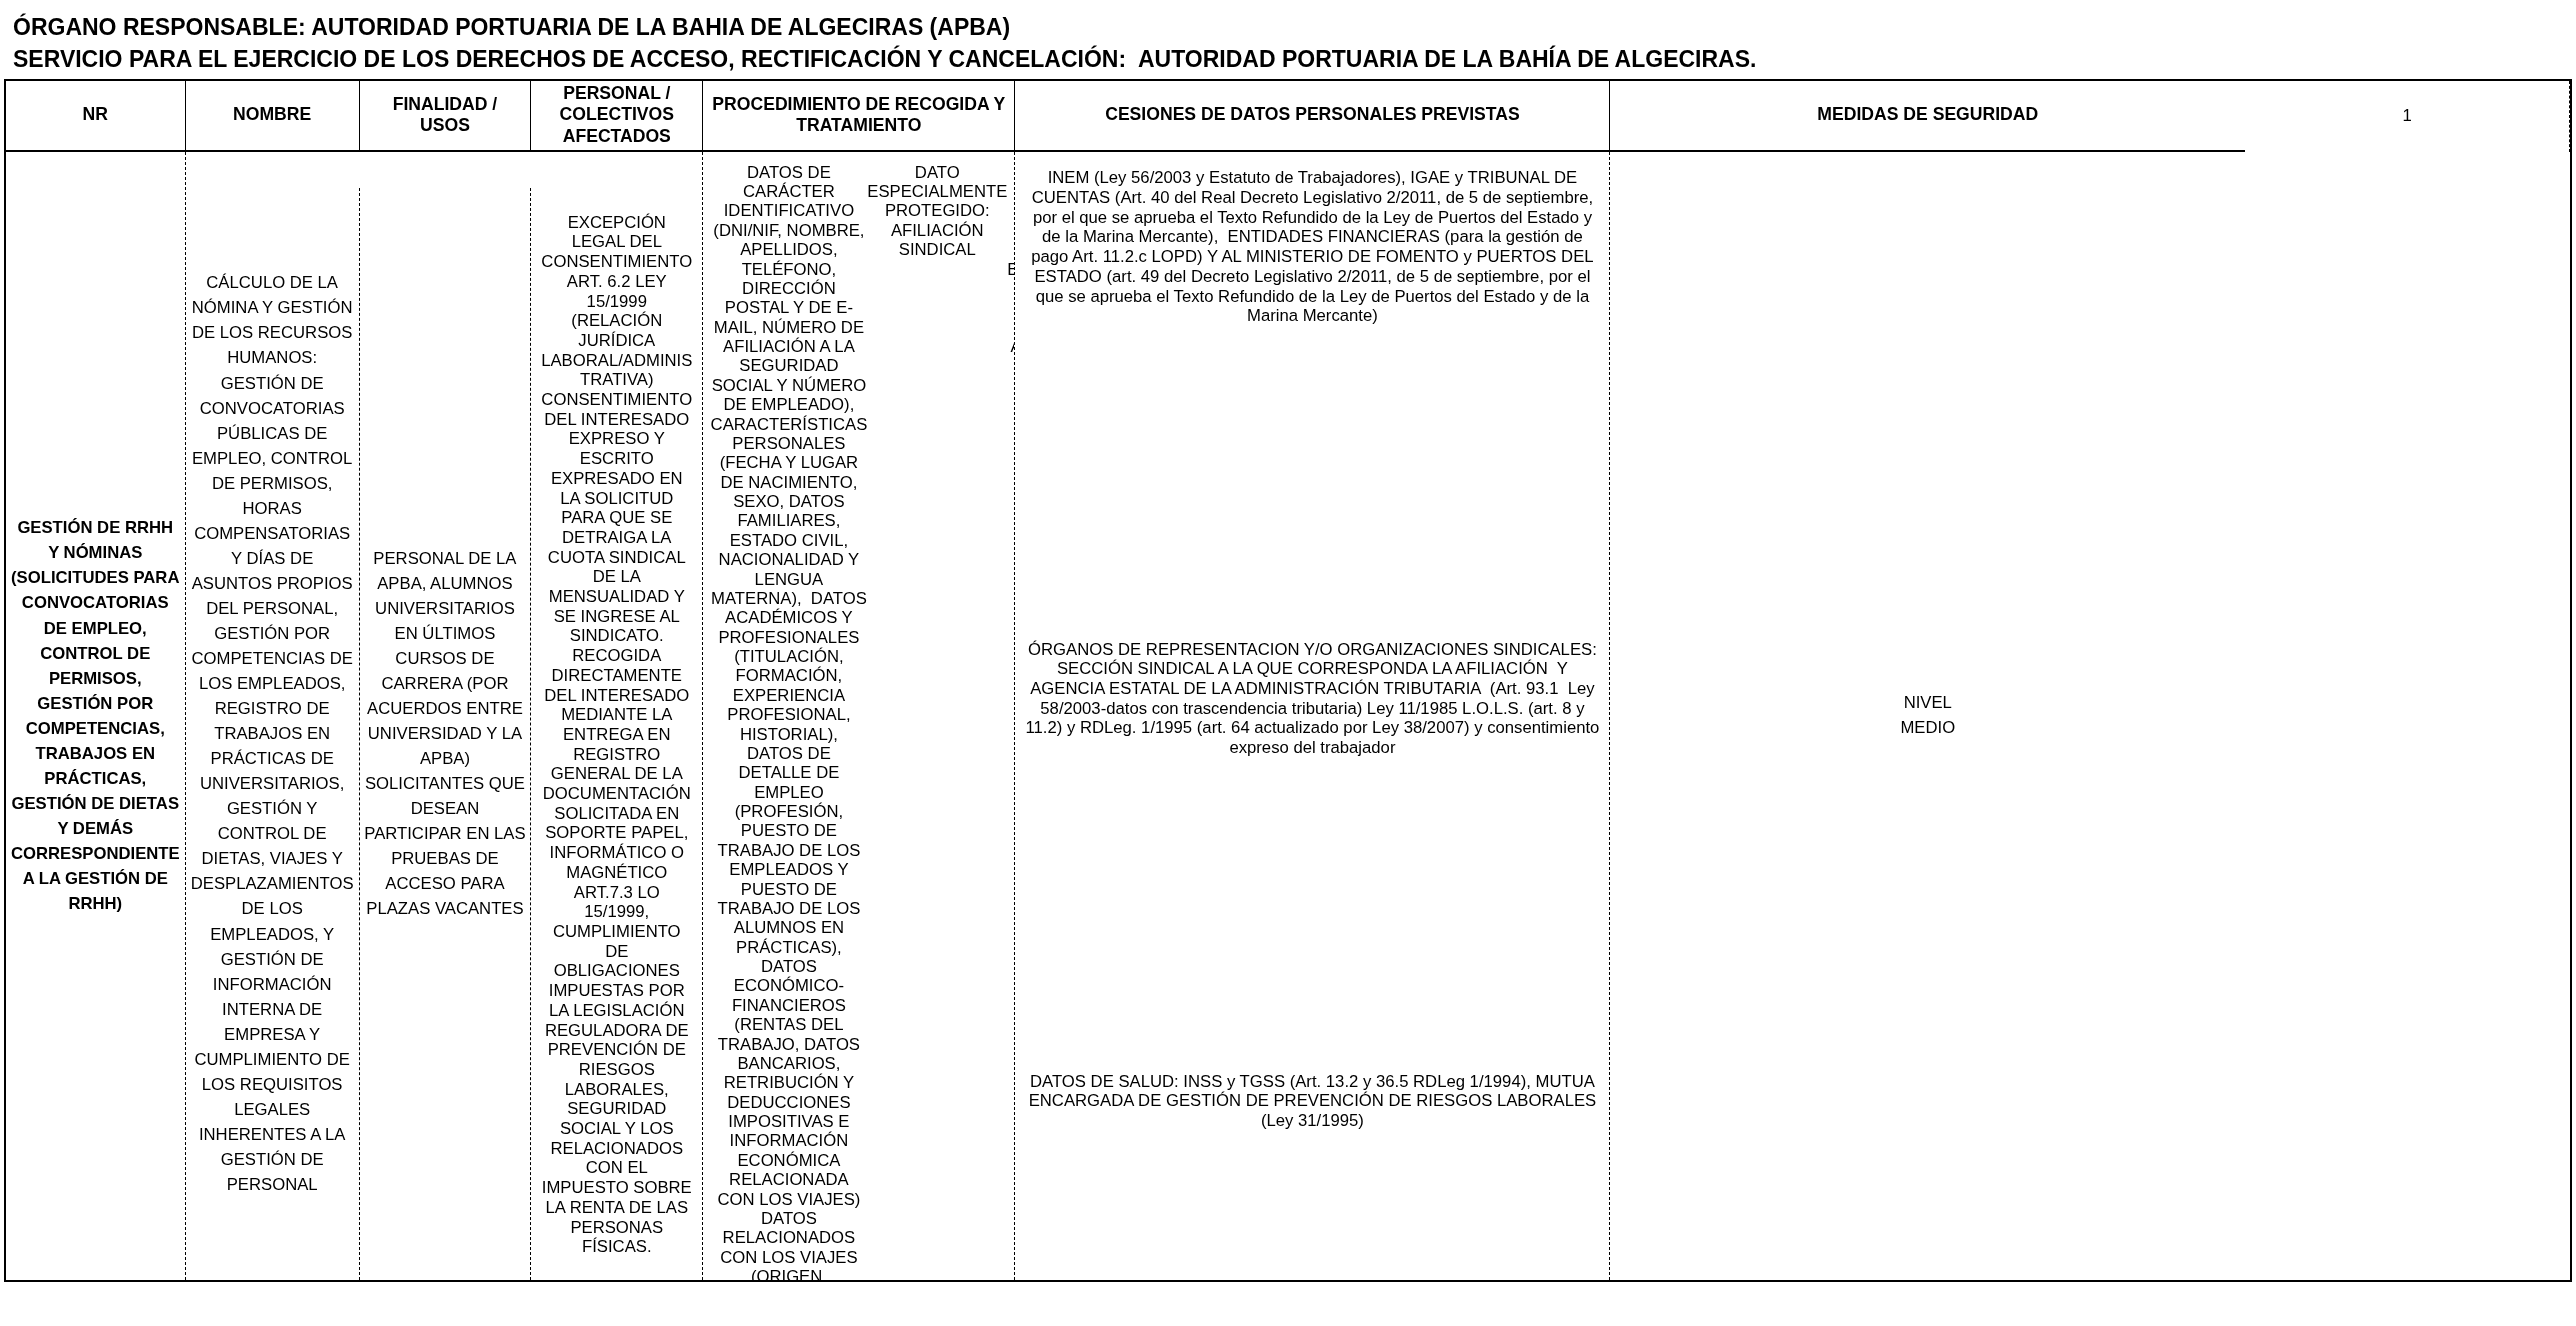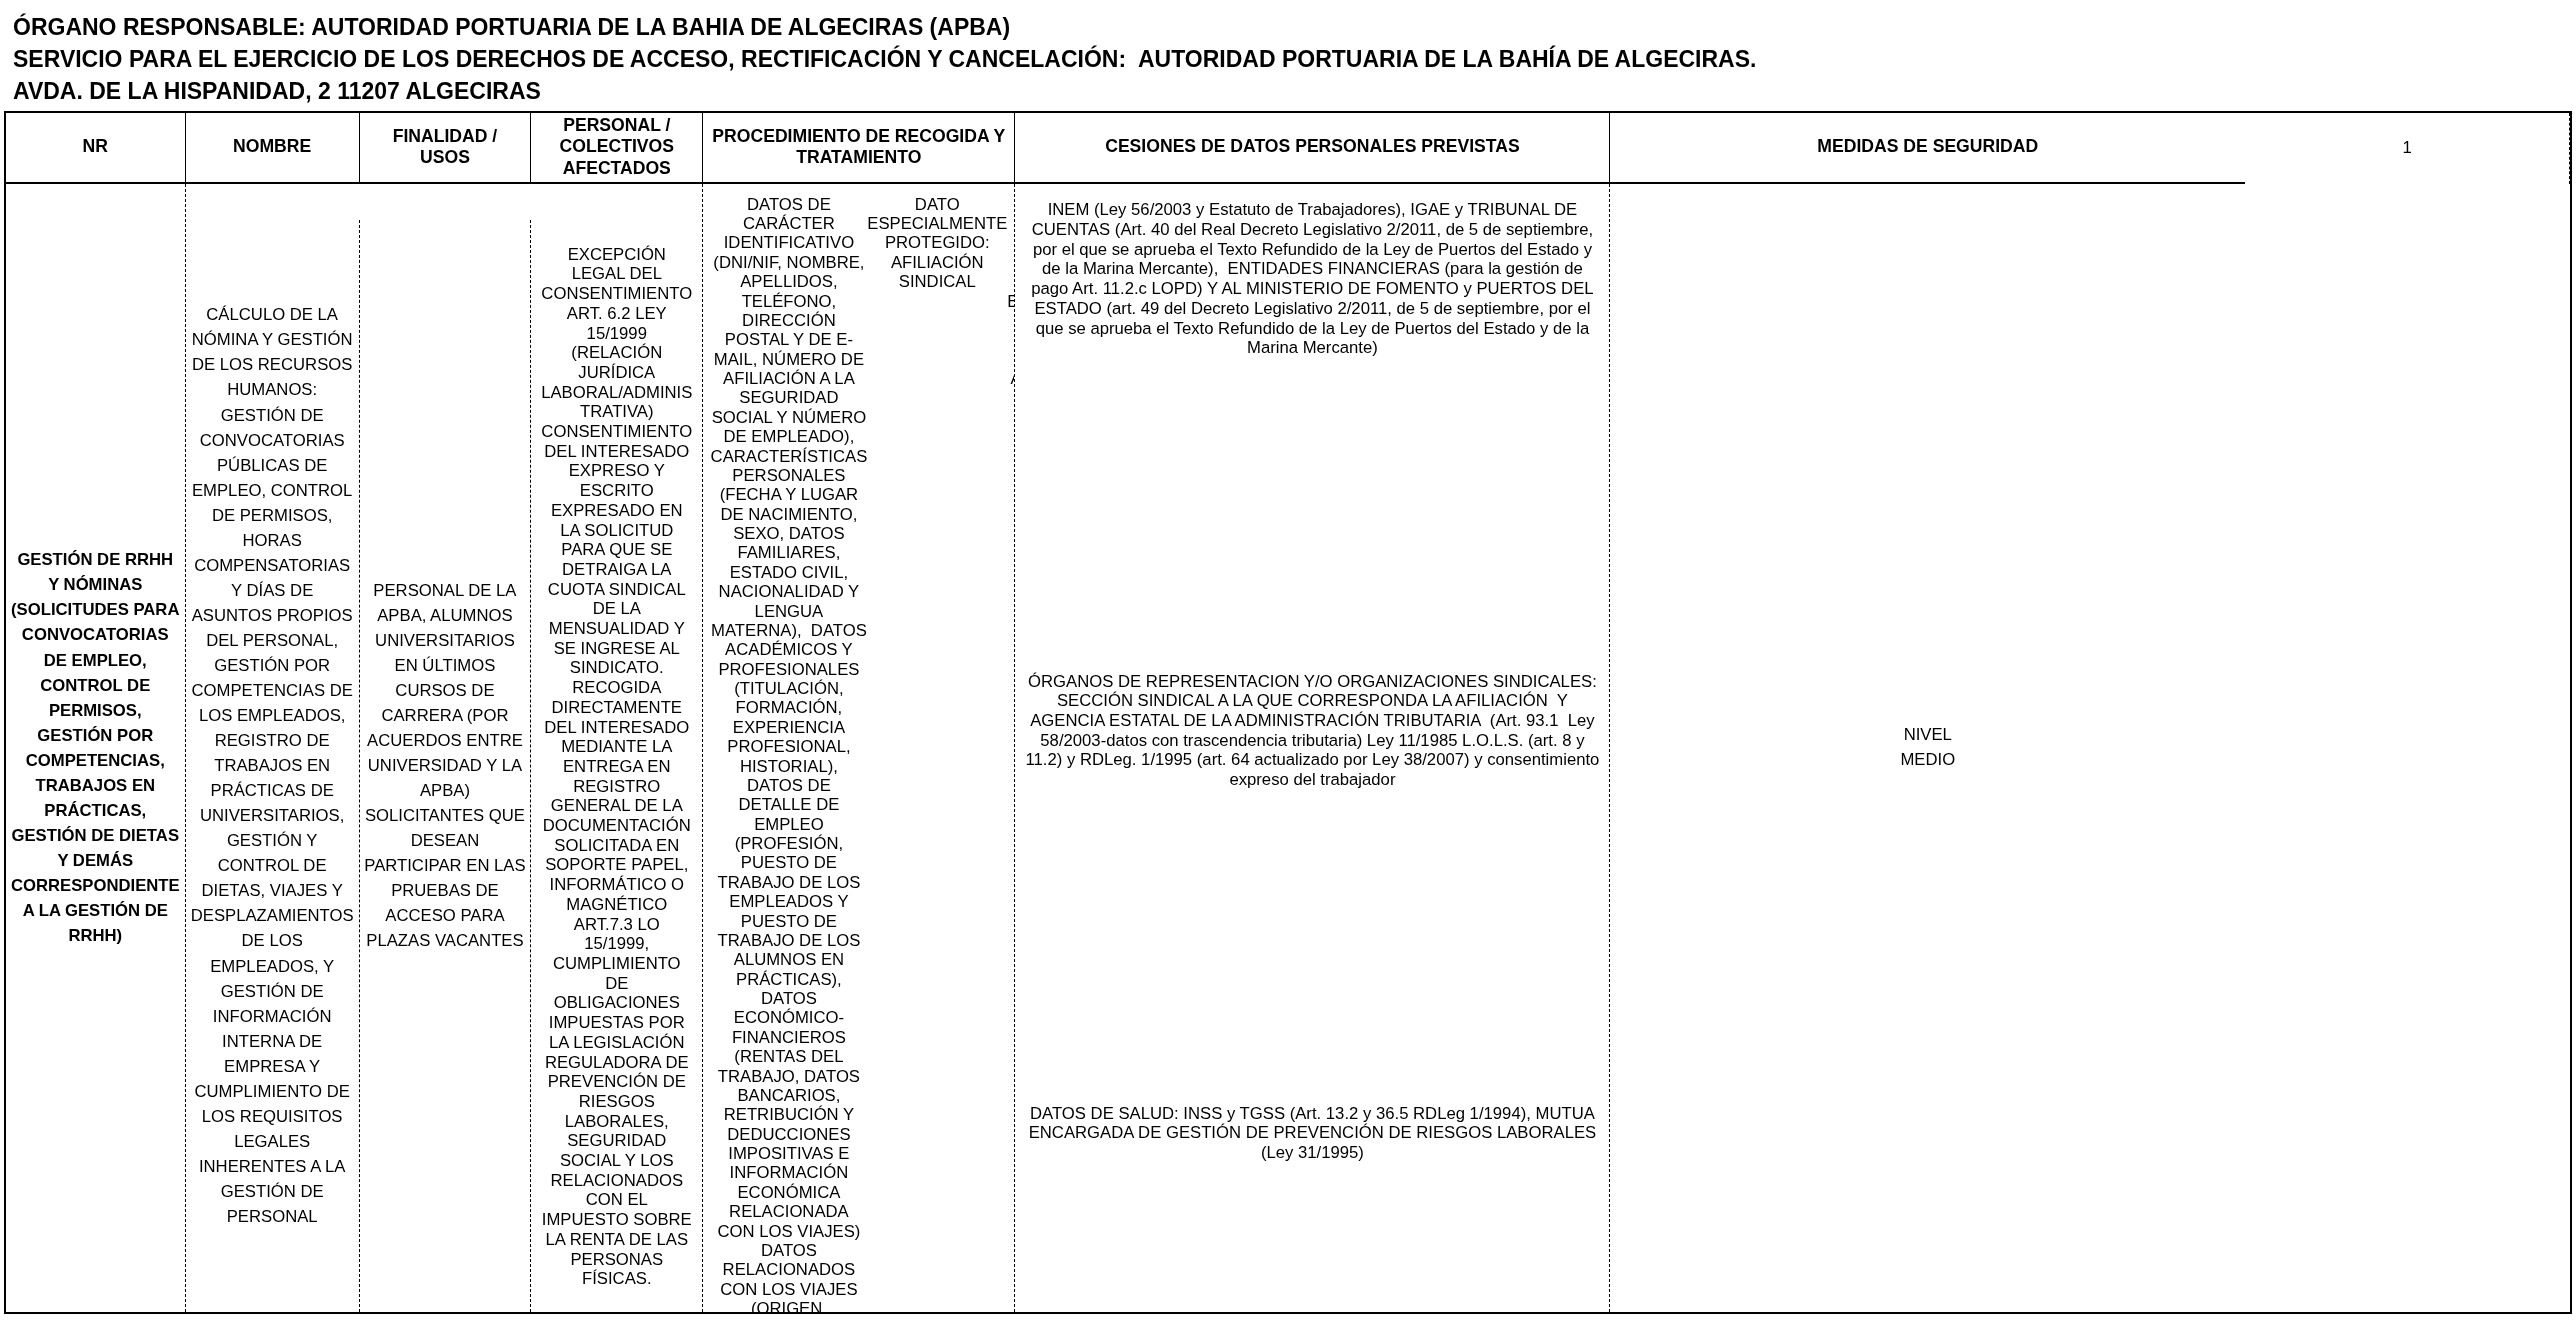--- a/index.html
+++ b/index.html
@@ -108,21 +108,20 @@
     white-space: pre-wrap;
     overflow-wrap: break-word;
   }
 </style>
 </head>
 <body>
 
 <div class="doc-header">
   <div class="hline">ÓRGANO RESPONSABLE: AUTORIDAD PORTUARIA DE LA BAHIA DE ALGECIRAS (APBA)</div>
   <div class="hline">SERVICIO PARA EL EJERCICIO DE LOS DERECHOS DE ACCESO, RECTIFICACIÓN Y CANCELACIÓN:  AUTORIDAD PORTUARIA DE LA BAHÍA DE ALGECIRAS.</div>
-  <div class="hline">AVDA. DE LA HISPANIDAD, 2 11207 ALGECIRAS</div>
 </div>
 
 <div class="lopd-table">
 
   <div class="th">NR</div>
   <div class="th">NOMBRE</div>
   <div class="th">FINALIDAD / USOS</div>
   <div class="th">PERSONAL / COLECTIVOS AFECTADOS</div>
   <div class="th">PROCEDIMIENTO DE RECOGIDA Y TRATAMIENTO</div>
   <div class="th">CESIONES DE DATOS PERSONALES PREVISTAS</div>

